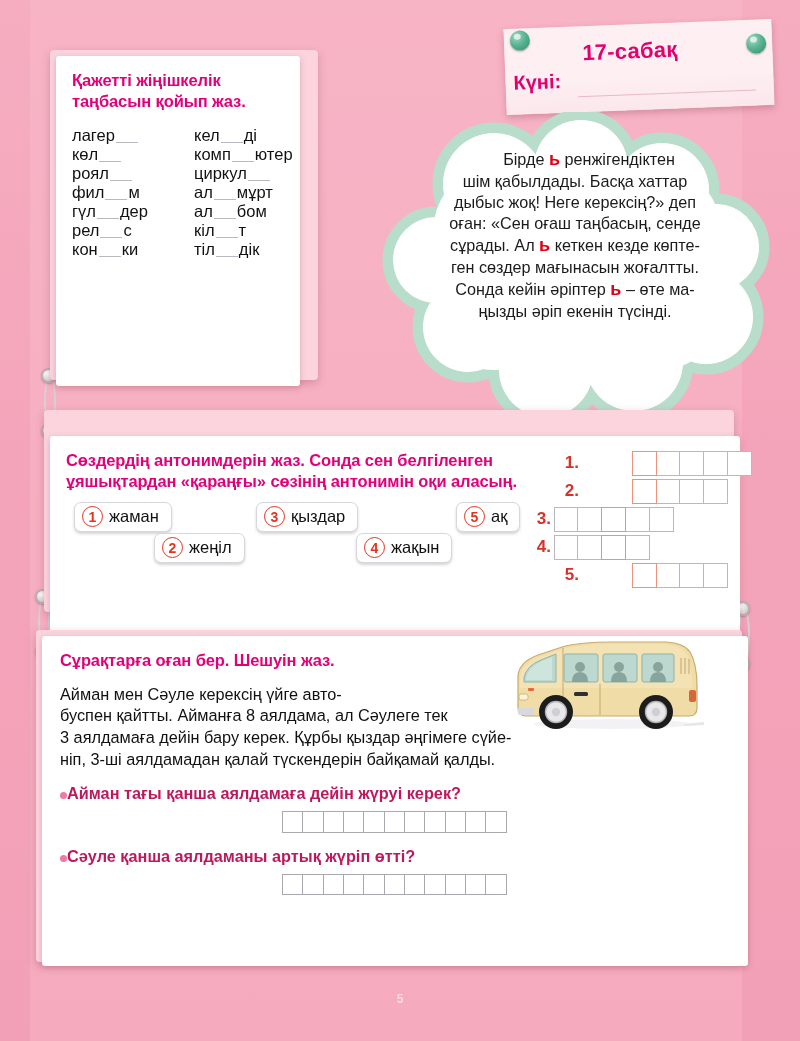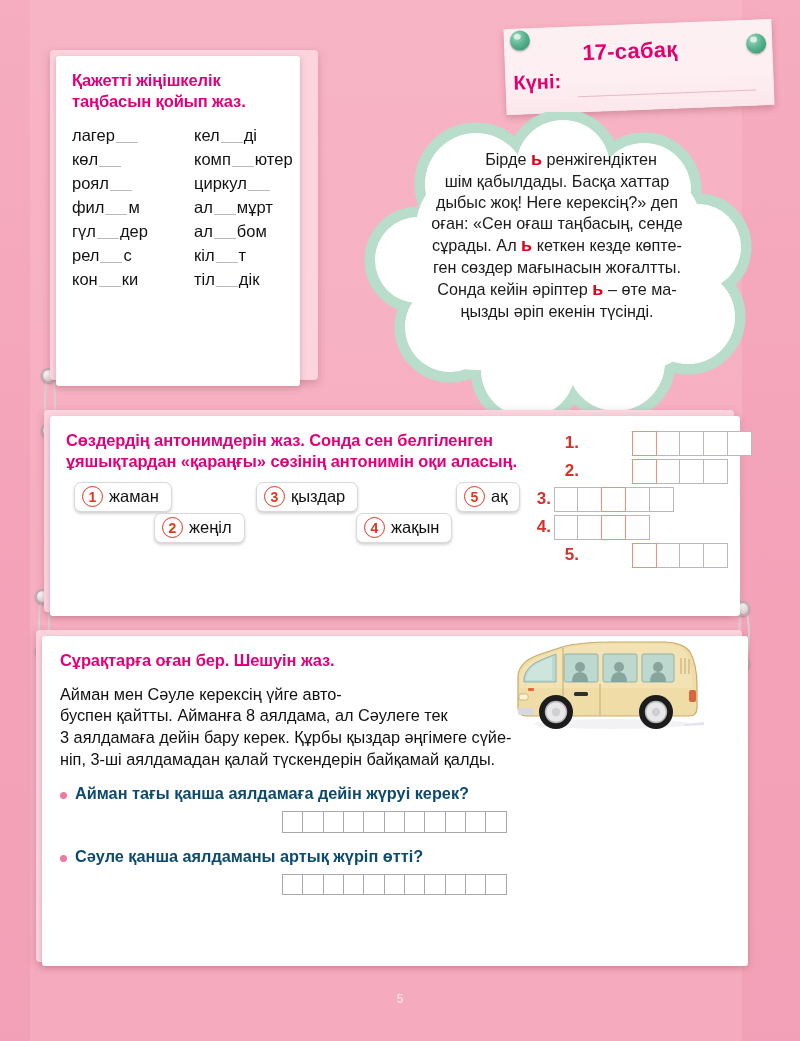--- a/index.html
+++ b/index.html
@@ -103,37 +103,36 @@
     color: #e2007a;
     font-size: 16.5px;
     font-weight: bold;
     line-height: 1.26;
     letter-spacing: -.1px;
   }
   .word-grid {
     margin-top: 14px;
     display: grid;
     grid-template-columns: 122px 1fr;
-    row-gap: 5px;
     font-size: 16.5px;
     color: #111;
   }
   .word { white-space: nowrap; }
   .blank-u {
     display: inline-block;
     width: 22px;
     border-bottom: 1.6px solid #b9b9c2;
     vertical-align: -2px;
     margin: 0 1px;
   }
 
   
   #cloud-wrap {
     position: absolute;
-    left: 358px; top: 112px;
+    left: 376px; top: 112px;
     width: 400px; height: 305px;
   }
   #cloud-wrap svg { position: absolute; inset: 0; }
   .cloud-text {
     position: absolute;
     left: 36px; top: 36px;
     width: 326px;
     text-align: center;
     font-size: 16.2px;
     line-height: 1.29;
@@ -141,21 +140,21 @@
   }
   .cloud-text .indent { padding-left: 28px; }
   .soft-sign {
     color: #e2001a;
     font-weight: bold;
     font-size: 18px;
   }
 
   
   #ex2-outer { left: 44px; top: 410px; width: 690px; height: 202px; }
-  #ex2 { left: 50px; top: 416px; width: 690px; height: 200px; padding: 14px 16px 0 16px; }
+  #ex2 { left: 50px; top: 436px; width: 690px; height: 200px; padding: 14px 16px 0 16px; }
   .ex2-title { width: 470px; }
   .pill-area { position: relative; height: 78px; margin-top: 10px; width: 470px; }
   .pill {
     position: absolute;
     height: 30px;
     display: flex;
     align-items: center;
     gap: 6px;
     padding: 0 12px 0 7px;
     background: #ffffff;
@@ -208,24 +207,24 @@
   .body-text {
     margin-top: 13px;
     font-size: 16.3px;
     line-height: 1.33;
     color: #111;
   }
   .q-item {
     margin-top: 14px;
     display: flex;
     align-items: flex-start;
-    gap: 8px;
+    gap: 0;
     font-size: 16.3px;
     font-weight: bold;
-    color: #0c4a6e;
+    color: #be185d;
   }
   .q-bullet {
     width: 7px; height: 7px; border-radius: 50%;
     background: #ef7aa0;
     margin-top: 8px;
     flex: 0 0 auto;
   }
   .ans-row { display: flex; justify-content: center; margin-top: 8px; }
   .ans-cells { display: flex; }
   .ans-cell {

